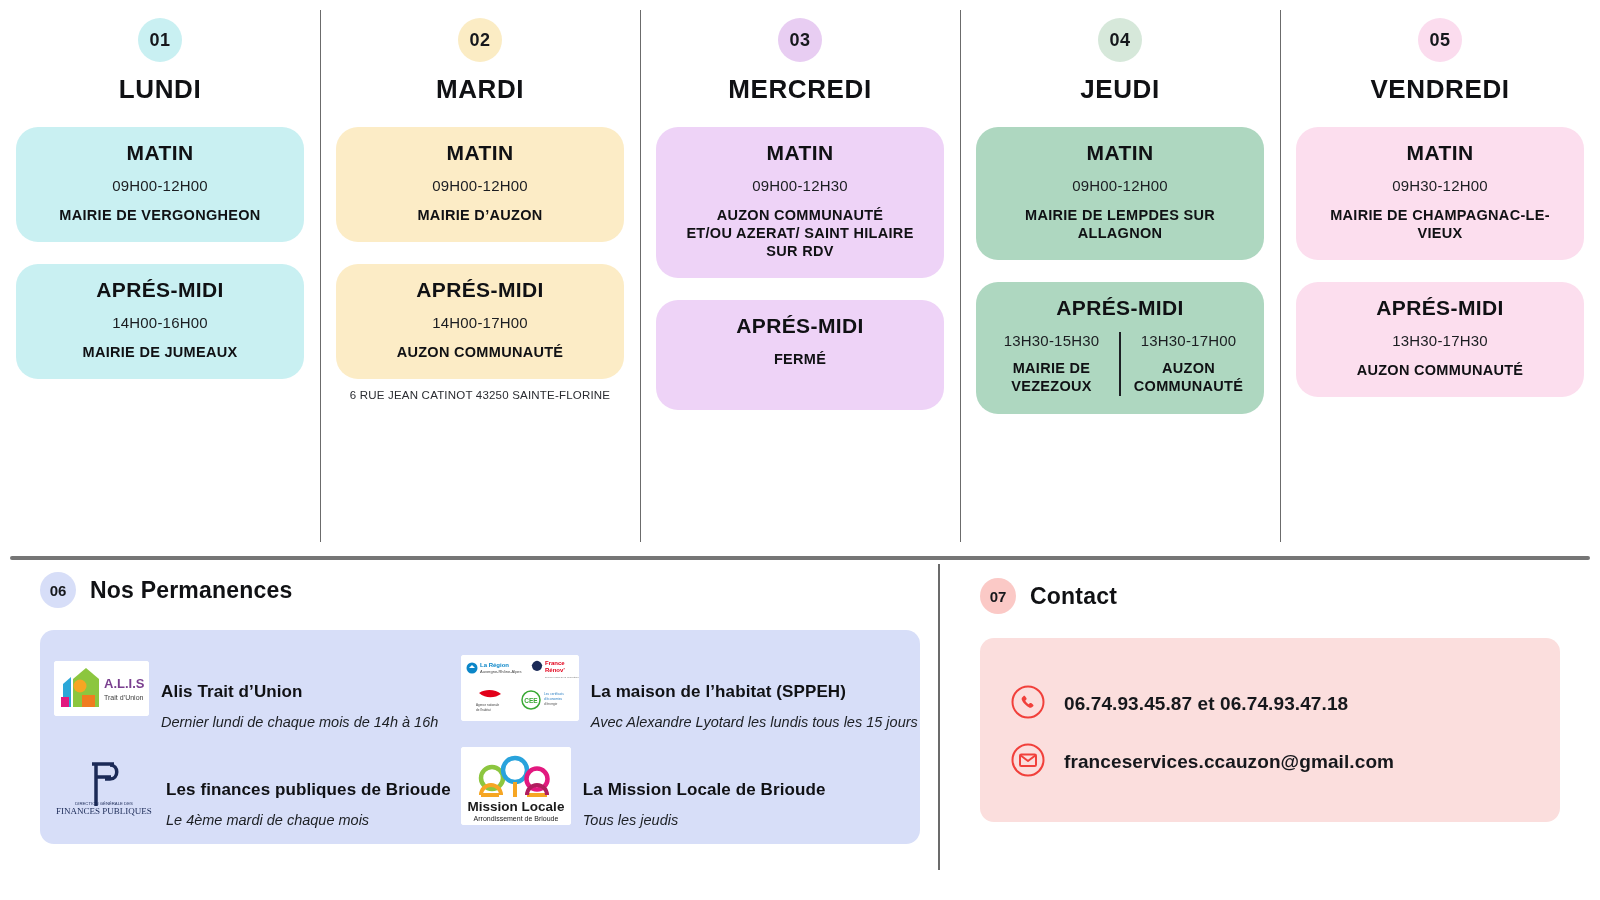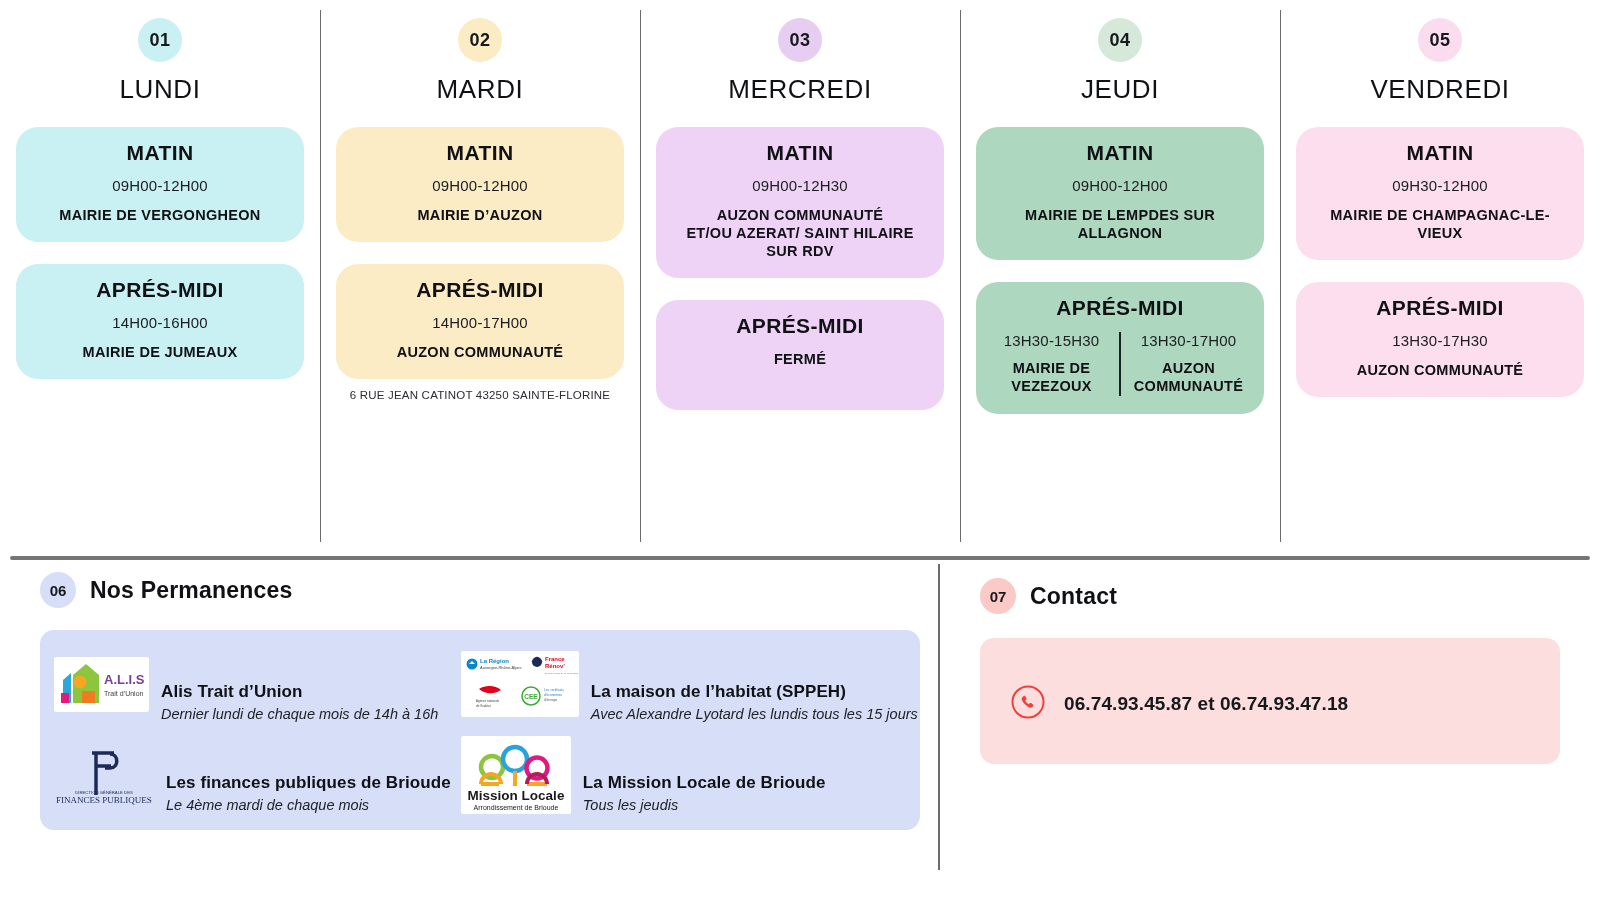--- a/index.html
+++ b/index.html
@@ -30,21 +30,21 @@
     width: 1px; background: #6b6b6b;
   }
   .badge {
     width: 44px; height: 44px; border-radius: 50%;
     display: flex; align-items: center; justify-content: center;
     font-size: 18px; font-weight: 700; letter-spacing: .5px;
     color: #16181c;
   }
   .day-name {
     margin-top: 12px;
-    font-size: 26px; font-weight: 400; letter-spacing: .6px;
+    font-size: 26px; font-weight: 700; letter-spacing: .6px;
     text-align: center; color: #101114;
   }
   .cards { width: 100%; margin-top: 22px; display: flex; flex-direction: column; align-items: stretch; }
   .card {
     border-radius: 12px;
     padding: 14px 12px 18px 12px;
     text-align: center;
     margin-bottom: 22px;
   }
   .card-title {
@@ -103,21 +103,21 @@
     display: grid; grid-template-columns: 1fr 1fr; gap: 14px 10px;
   }
   .perm-item { display: flex; align-items: center; gap: 12px; }
   .perm-logo {
     background: #ffffff; border-radius: 3px;
     display: flex; align-items: center; justify-content: center;
     flex: 0 0 auto; overflow: hidden;
   }
   .perm-text { min-width: 0; }
   .perm-name { font-size: 17px; font-weight: 700; color: #101114; letter-spacing: .1px; white-space: nowrap; margin-top: 36px; }
-  .perm-when { font-size: 14.5px; font-style: italic; color: #1c1f23; margin-top: 4px; white-space: nowrap; }
+  .perm-when { font-size: 14.5px; font-style: italic; color: #1c1f23; margin-top: 12px; white-space: nowrap; }
 
   .contact { position: absolute; left: 980px; top: 578px; width: 580px; }
   .contact-panel {
     margin-top: 24px;
     background: #fbdedd; border-radius: 14px;
     padding: 46px 30px 40px 30px;
     display: flex; flex-direction: column; gap: 18px;
   }
   .contact-row { display: flex; align-items: center; gap: 18px; }
   .contact-value { font-size: 19px; font-weight: 700; color: #16181c; letter-spacing: .1px; }
@@ -325,16 +325,26 @@
     <div class="contact-panel" id="contact-panel" style="background: rgb(251, 222, 221);">
       <div class="contact-row">
         <span class="circ-icon">
           <svg width="36" height="36" viewBox="0 0 36 36">
             <circle cx="18" cy="18" r="15.5" fill="none" stroke="#f1403b" stroke-width="2"></circle>
             <path d="M13.4 12.2c.5-.5 1.3-.5 1.7.1l1.3 1.8c.35.5.3 1.2-.13 1.6l-.7.65c-.2.2-.25.5-.12.75.5 1 1.6 2.2 2.75 2.95.26.17.6.12.8-.1l.63-.67c.4-.43 1.07-.5 1.55-.16l1.8 1.26c.62.43.7 1.3.17 1.83l-.9.9c-.7.7-1.74.95-2.65.55-1.65-.72-3.3-1.95-4.65-3.3-1.35-1.35-2.5-2.95-3.15-4.6-.36-.9-.1-1.9.6-2.6z" fill="#f1403b"></path>
           </svg>
         </span>
         <span class="contact-value">06.74.93.45.87 et  06.74.93.47.18</span>
       </div>
+      <div class="contact-row">
+        <span class="circ-icon">
+          <svg width="36" height="36" viewBox="0 0 36 36">
+            <circle cx="18" cy="18" r="15.5" fill="none" stroke="#f1403b" stroke-width="2"></circle>
+            <rect x="10" y="12.5" width="16" height="11.5" rx="1.3" fill="none" stroke="#f1403b" stroke-width="2"></rect>
+            <path d="M10.4 13.3 18 19l7.6-5.7" fill="none" stroke="#f1403b" stroke-width="2" stroke-linejoin="round"></path>
+          </svg>
+        </span>
+        <span class="contact-value">franceservices.ccauzon@gmail.com</span>
+      </div>
     </div>
   </div>
 
 </div>
 
 </body></html>

